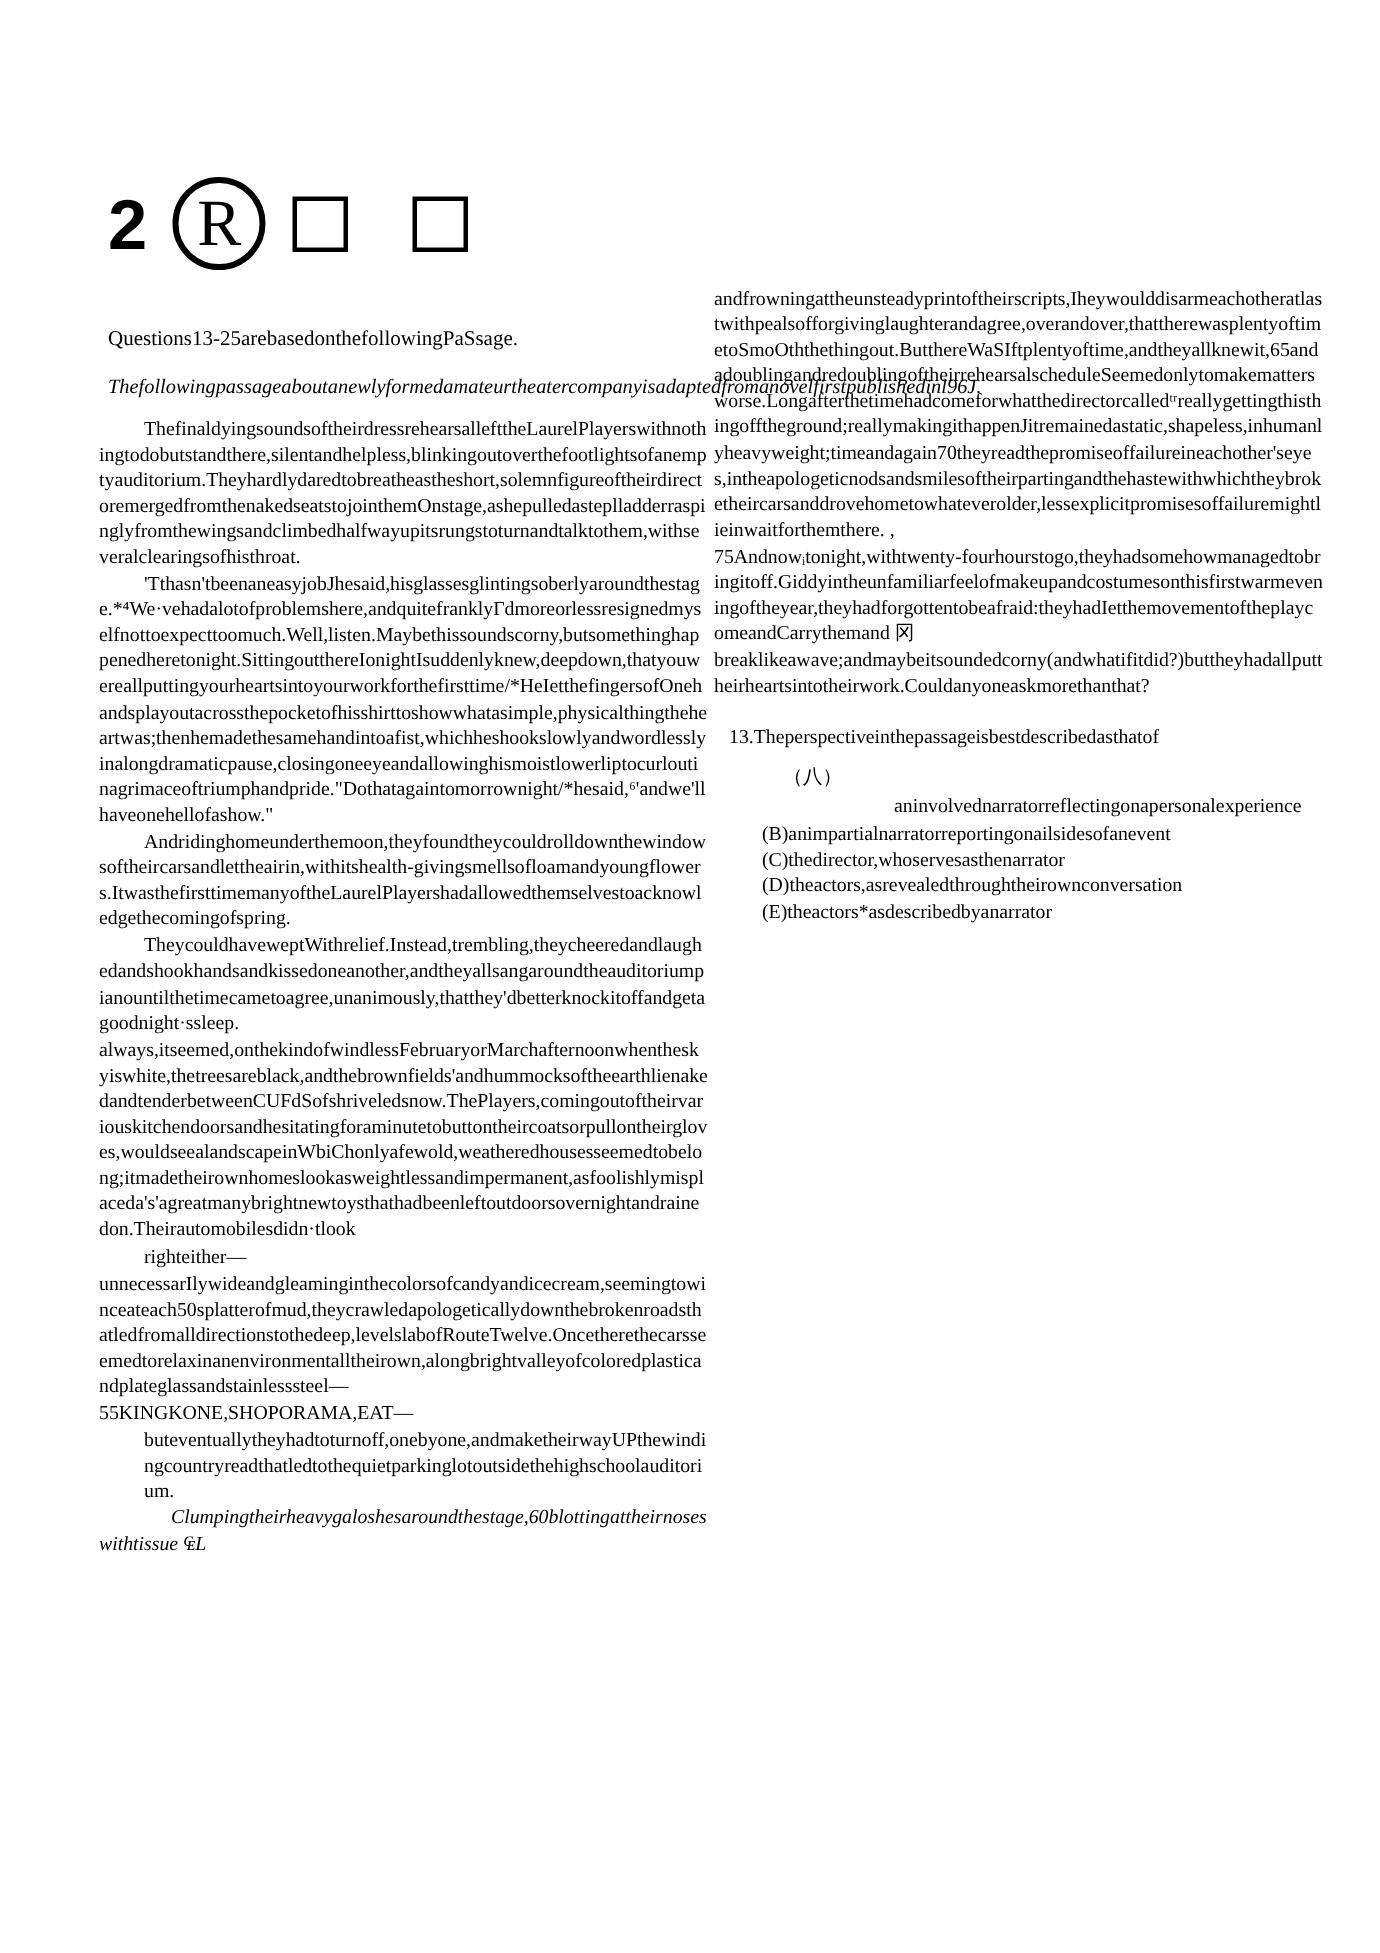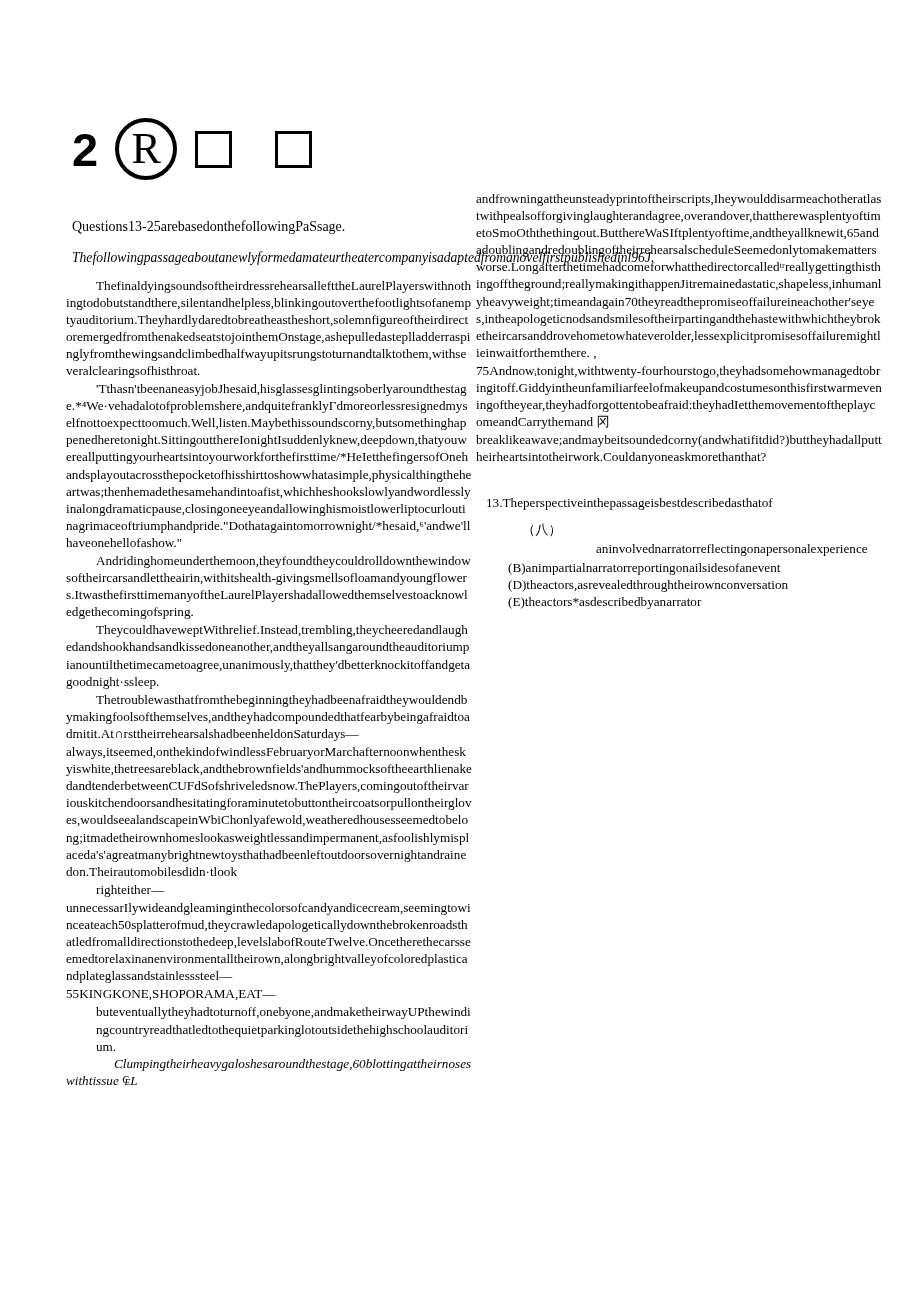--- a/index.html
+++ b/index.html
@@ -97,21 +97,21 @@
   .blk-indent-2 {
     margin: 0;
     text-indent: 48px;
     word-break: break-all;
     overflow-wrap: anywhere;
     font-style: italic;
   }
 
   
   .question-block {
-    margin-top: 28px;
+    margin-top: 16px;
     padding-left: 10px;
   }
   .q-stem {
     font-size: 13.2px;
     margin: 0 0 10px 0;
     word-break: break-all;
     overflow-wrap: anywhere;
   }
   .choices {
     padding-left: 22px;
@@ -148,21 +148,20 @@
 <div class="col col-left">
 
   <div class="q-intro">Questions13-25arebasedonthefollowingPaSsage.</div>
 
   <div class="passage-note">Thefollowingpassageaboutanewlyformedamateurtheatercompanyisadaptedfromanovelfirstpublishedinl96J.</div>
 
   <p class="para">ThefinaldyingsoundsoftheirdressrehearsallefttheLaurelPlayerswithnothingtodobutstandthere,silentandhelpless,blinkingoutoverthefootlightsofanemptyauditorium.Theyhardlydaredtobreatheastheshort,solemnfigureoftheirdirectoremergedfromthenakedseatstojointhemOnstage,ashepulledasteplladderraspinglyfromthewingsandclimbedhalfwayupitsrungstoturnandtalktothem,withseveralclearingsofhisthroat.</p>
   <p class="para">'Tthasn'tbeenaneasyjobJhesaid,hisglassesglintingsoberlyaroundthestage.*⁴We·vehadalotofproblemshere,andquitefranklyΓdmoreorlessresignedmyselfnottoexpecttoomuch.Well,listen.Maybethissoundscorny,butsomethinghappenedheretonight.SittingoutthereIonightIsuddenlyknew,deepdown,thatyouwereallputtingyourheartsintoyourworkforthefirsttime/*HeIetthefingersofOnehandsplayoutacrossthepocketofhisshirttoshowwhatasimple,physicalthingtheheartwas;thenhemadethesamehandintoafist,whichheshookslowlyandwordlesslyinalongdramaticpause,closingoneeyeandallowinghismoistlowerliptocurloutinagrimaceoftriumphandpride."Dothatagaintomorrownight/*hesaid,⁶'andwe'llhaveonehellofashow."</p>
   <p class="para">Andridinghomeunderthemoon,theyfoundtheycouldrolldownthewindowsoftheircarsandlettheairin,withitshealth-givingsmellsofloamandyoungflowers.ItwasthefirsttimemanyoftheLaurelPlayershadallowedthemselvestoacknowledgethecomingofspring.</p>
   <p class="para">TheycouldhaveweptWithrelief.Instead,trembling,theycheeredandlaughedandshookhandsandkissedoneanother,andtheyallsangaroundtheauditoriumpianountilthetimecametoagree,unanimously,thatthey'dbetterknockitoffandgetagoodnight·ssleep.</p>
-  <p class="para">Thetroublewasthatfromthebeginningtheyhadbeenafraidtheywouldendbymakingfoolsofthemselves,andtheyhadcompoundedthatfearbybeingafraidtoadmitit.At∩rsttheirrehearsalshadbeenheldonSaturdays—</p>
   <p class="para noindent">always,itseemed,onthekindofwindlessFebruaryorMarchafternoonwhentheskyiswhite,thetreesareblack,andthebrownfields'andhummocksoftheearthlienakedandtenderbetweenCUFdSofshriveledsnow.ThePlayers,comingoutoftheirvariouskitchendoorsandhesitatingforaminutetobuttontheircoatsorpullontheirgloves,wouldseealandscapeinWbiChonlyafewold,weatheredhousesseemedtobelong;itmadetheirownhomeslookasweightlessandimpermanent,asfoolishlymisplaceda's'agreatmanybrightnewtoysthathadbeenleftoutdoorsovernightandrainedon.Theirautomobilesdidn·tlook</p>
   <p class="para">righteither—</p>
   <p class="para noindent">unnecessarIlywideandgleaminginthecolorsofcandyandicecream,seemingtowinceateach50splatterofmud,theycrawledapologeticallydownthebrokenroadsthatledfromalldirectionstothedeep,levelslabofRouteTwelve.Oncetherethecarsseemedtorelaxinanenvironmentalltheirown,alongbrightvalleyofcoloredplasticandplateglassandstainlesssteel—</p>
   <p class="para noindent">55KINGKONE,SHOPORAMA,EAT—</p>
   <p class="blk-indent-1">buteventuallytheyhadtoturnoff,onebyone,andmaketheirwayUPthewindingcountryreadthatledtothequietparkinglotoutsidethehighschoolauditorium.</p>
   <p class="blk-indent-2">Clumpingtheirheavygaloshesaroundthestage,60blottingattheirnoseswithtissue ₠L</p>
 
 </div>
 
 <div class="col col-right">
@@ -170,18 +169,19 @@
   <p class="para noindent">andfrowningattheunsteadyprintoftheirscripts,Iheywoulddisarmeachotheratlastwithpealsofforgivinglaughterandagree,overandover,thattherewasplentyoftimetoSmoOththethingout.ButthereWaSIftplentyoftime,andtheyallknewit,65andadoublingandredoublingoftheirrehearsalscheduleSeemedonlytomakemattersworse.Longafterthetimehadcomeforwhatthedirectorcalledᵗʳreallygettingthisthingofftheground;reallymakingithappenJitremainedastatic,shapeless,inhumanlyheavyweight;timeandagain70theyreadthepromiseoffailureineachother'seyes,intheapologeticnodsandsmilesoftheirpartingandthehastewithwhichtheybroketheircarsanddrovehometowhateverolder,lessexplicitpromisesoffailuremightlieinwaitforthemthere.   ,</p>
   <p class="para noindent">75Andnowᵢtonight,withtwenty-fourhourstogo,theyhadsomehowmanagedtobringitoff.Giddyintheunfamiliarfeelofmakeupandcostumesonthisfirstwarmeveningoftheyear,theyhadforgottentobeafraid:theyhadIetthemovementoftheplaycomeandCarrythemand 冈</p>
   <p class="para noindent">breaklikeawave;andmaybeitsoundedcorny(andwhatifitdid?)buttheyhadallputtheirheartsintotheirwork.Couldanyoneaskmorethanthat?</p>
 
   <div class="question-block">
     <p class="q-stem">13.Theperspectiveinthepassageisbestdescribedasthatof</p>
     <div class="choices">
       <p class="choice-a-marker">（八）</p>
       <p class="choice-a-text">aninvolvednarratorreflectingonapersonalexperience</p>
       <p class="choice">(B)animpartialnarratorreportingonailsidesofanevent</p>
+      <p class="choice">(C)thedirector,whoservesasthenarrator</p>
       <p class="choice">(D)theactors,asrevealedthroughtheirownconversation</p>
       <p class="choice">(E)theactors*asdescribedbyanarrator</p>
     </div>
   </div>
 
 </div>
 
 </body></html>

